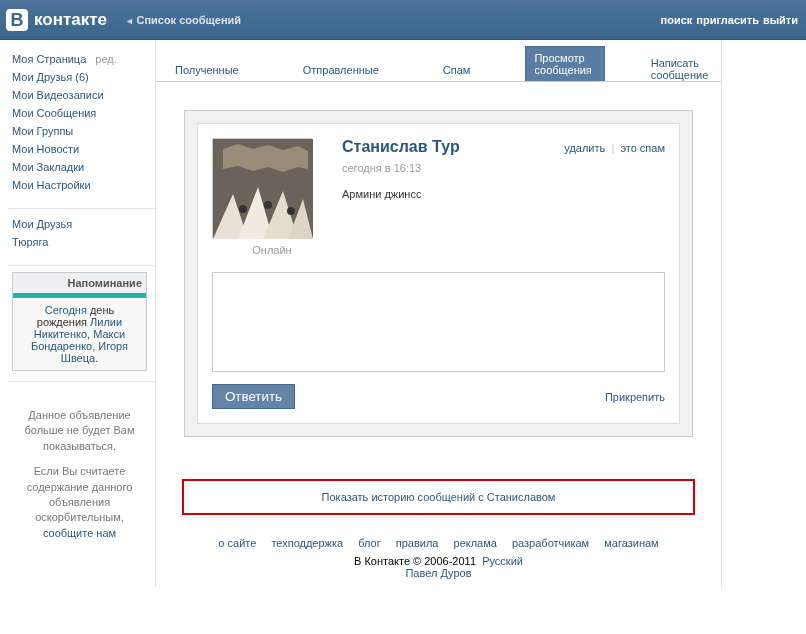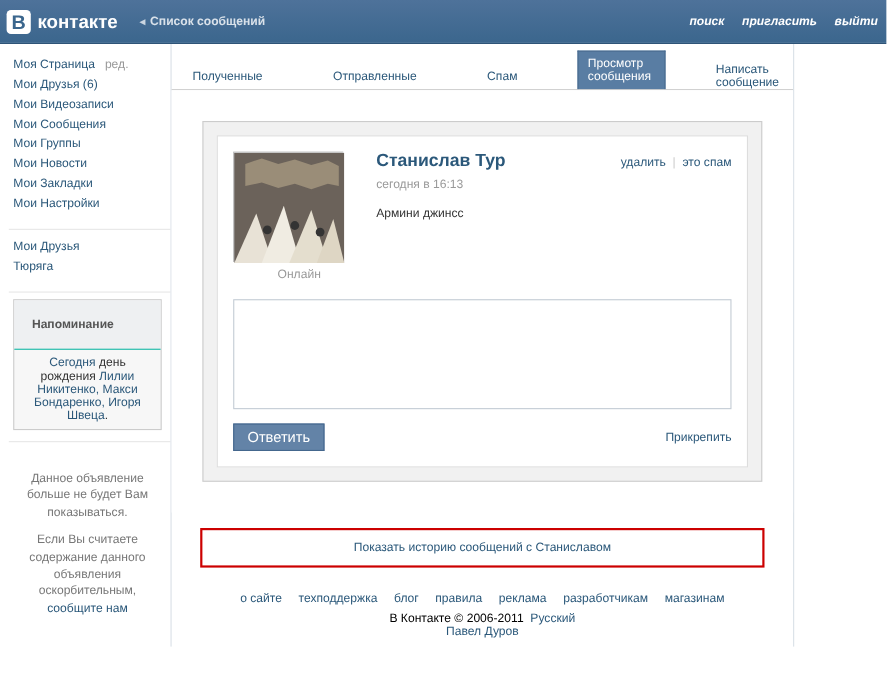--- a/index.html
+++ b/index.html
@@ -19,32 +19,32 @@
   .logo {
     display: flex; align-items: center; font-size: 17px; font-weight: bold;
     color:#fff; padding-right: 18px;
   }
   .logo .b {
     background: #fff; color:#3b668d; width:22px; height:22px; border-radius:4px;
     text-align:center; line-height:22px; font-size:18px; font-weight:bold; margin-right:6px;
   }
   .breadcrumb { color:#dae2ea; font-size:11px; font-weight:bold; }
   .breadcrumb::before { content:"◄ "; font-size:9px; opacity:.9;}
-  .topnav { margin-left:auto; display:flex; gap:16px;font-style:italic; }
+  .topnav { margin-left:auto; display:flex; gap:4px; }
   .topnav a { color:#fff; font-weight:bold; font-size:11px;}
   .layout { display:flex; width:722px;}
   .sidebar { width:155px; padding:10px 0 10px 12px;}
   .menu { padding-bottom:8px;}
   .menu div { padding:3px 0; }
   .menu a { color:#2B587A; }
   .menu .edit { color:#999; padding-left:6px;}
   .sep { height:1px; background:#e7e7e7; margin:6px 0 6px -4px;}
   .reminder { border:1px solid #ccc; background:#f7f7f7; margin-right:8px;}
-  .reminder-h { background:#eef0f2; border-bottom:1px solid #14b8a6; text-align:left;
-    padding:16px; font-weight:bold; color:#555;}
+  .reminder-h { background:#eef0f2; border-bottom:5px solid #14b8a6; text-align:right;
+    padding:4px; font-weight:bold; color:#555;}
   .reminder-b { padding:6px; text-align:center; color:#333;}
   .adblock { text-align:center; color:#777; padding:20px 10px 10px 2px; line-height:1.4;}
   .content { flex:1; border-left:1px solid #d9e0e7; border-right:1px solid #d9e0e7;}
   .tabs { border-bottom:1px solid #ccc; display:flex; align-items:flex-end; padding:6px 10px 0 10px;gap:44px;}
   .tab { padding:5px 8px; color:#2B587A; margin-right:2px; cursor:pointer; border:1px solid transparent; border-bottom:none;}
   .tab.active { background:#597da3; color:#fff; border:1px solid #4a6c8f; border-bottom:none;}
   .tab-right { margin-left:auto;}
   .msg-area { padding:28px; background:#fff;}
   .msg-box { background:#f1f1f1; border:1px solid #ccc; padding:12px;}
   .msg-inner { background:#fff; border:1px solid #ddd; padding:14px;}

